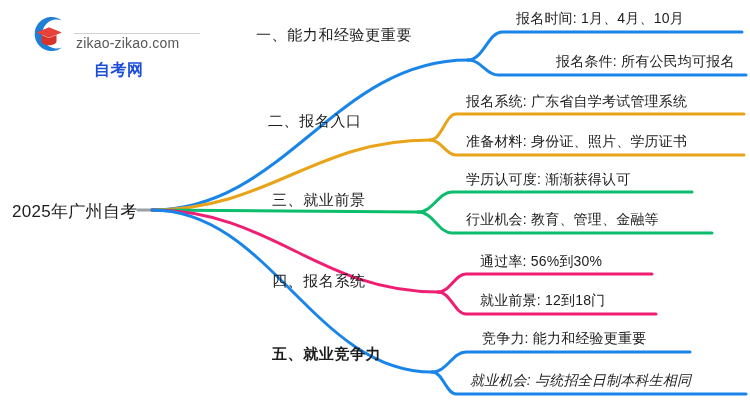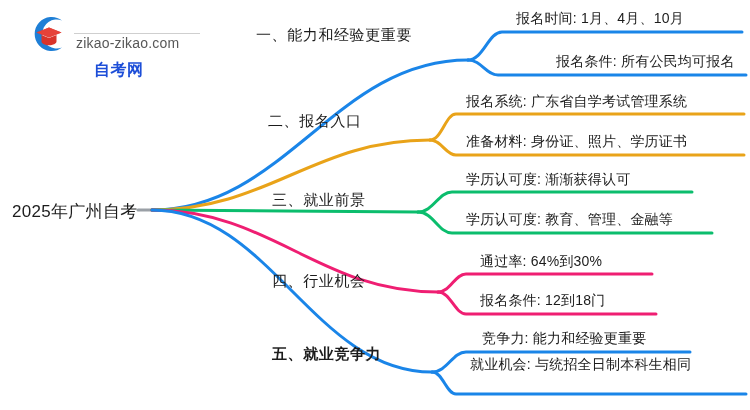--- a/index.html
+++ b/index.html
@@ -139,22 +139,22 @@
   <div id="labels">
       <div class="node-text root-text" style="left: 12px; top: 200px;">2025年广州自考</div>
       <div class="node-text branch-text" style="left: 256px; top: 26px;">一、能力和经验更重要</div>
       <div class="node-text leaf-text" style="left: 516px; top: 10px;">报名时间: 1月、4月、10月</div>
       <div class="node-text leaf-text" style="left: 512px; top: 53px; margin-left: 44px;">报名条件: 所有公民均可报名</div>
       <div class="node-text branch-text" style="left: 268px; top: 112px; text-align: right;">二、报名入口</div>
       <div class="node-text leaf-text" style="left: 466px; top: 93px;">报名系统: 广东省自学考试管理系统</div>
       <div class="node-text leaf-text" style="left: 466px; top: 133px;">准备材料: 身份证、照片、学历证书</div>
       <div class="node-text branch-text" style="left: 272px; top: 191px; text-align: right;">三、就业前景</div>
       <div class="node-text leaf-text" style="left: 466px; top: 171px;">学历认可度: 渐渐获得认可</div>
-      <div class="node-text leaf-text" style="left: 466px; top: 211px;">学历认可度: 教育、管理、金融等</div>
-      <div class="node-text branch-text" style="left: 272px; top: 272px;">四、行业机会</div>
-      <div class="node-text leaf-text" style="left: 480px; top: 253px;">通过率: 64%到30%</div>
-      <div class="node-text leaf-text" style="left: 480px; top: 292px;">报名条件: 12到18门</div>
+      <div class="node-text leaf-text" style="left: 466px; top: 211px;">行业机会: 教育、管理、金融等</div>
+      <div class="node-text branch-text" style="left: 272px; top: 272px;">四、报名系统</div>
+      <div class="node-text leaf-text" style="left: 480px; top: 253px;">通过率: 56%到30%</div>
+      <div class="node-text leaf-text" style="left: 480px; top: 292px;">就业前景: 12到18门</div>
       <div class="node-text branch-text" style="left: 272px; top: 345px; font-weight: bold;">五、就业竞争力</div>
       <div class="node-text leaf-text" style="left: 482px; top: 330px;">竞争力: 能力和经验更重要</div>
-      <div class="node-text leaf-text" style="left: 470px; top: 356px;">就业机会: 与统招全日制本科生相同</div>
+      <div class="node-text leaf-text" style="left: 470px; top: 372px; font-style: italic;">就业机会: 与统招全日制本科生相同</div>
     </div>
 
 </div>
 
 </body></html>

